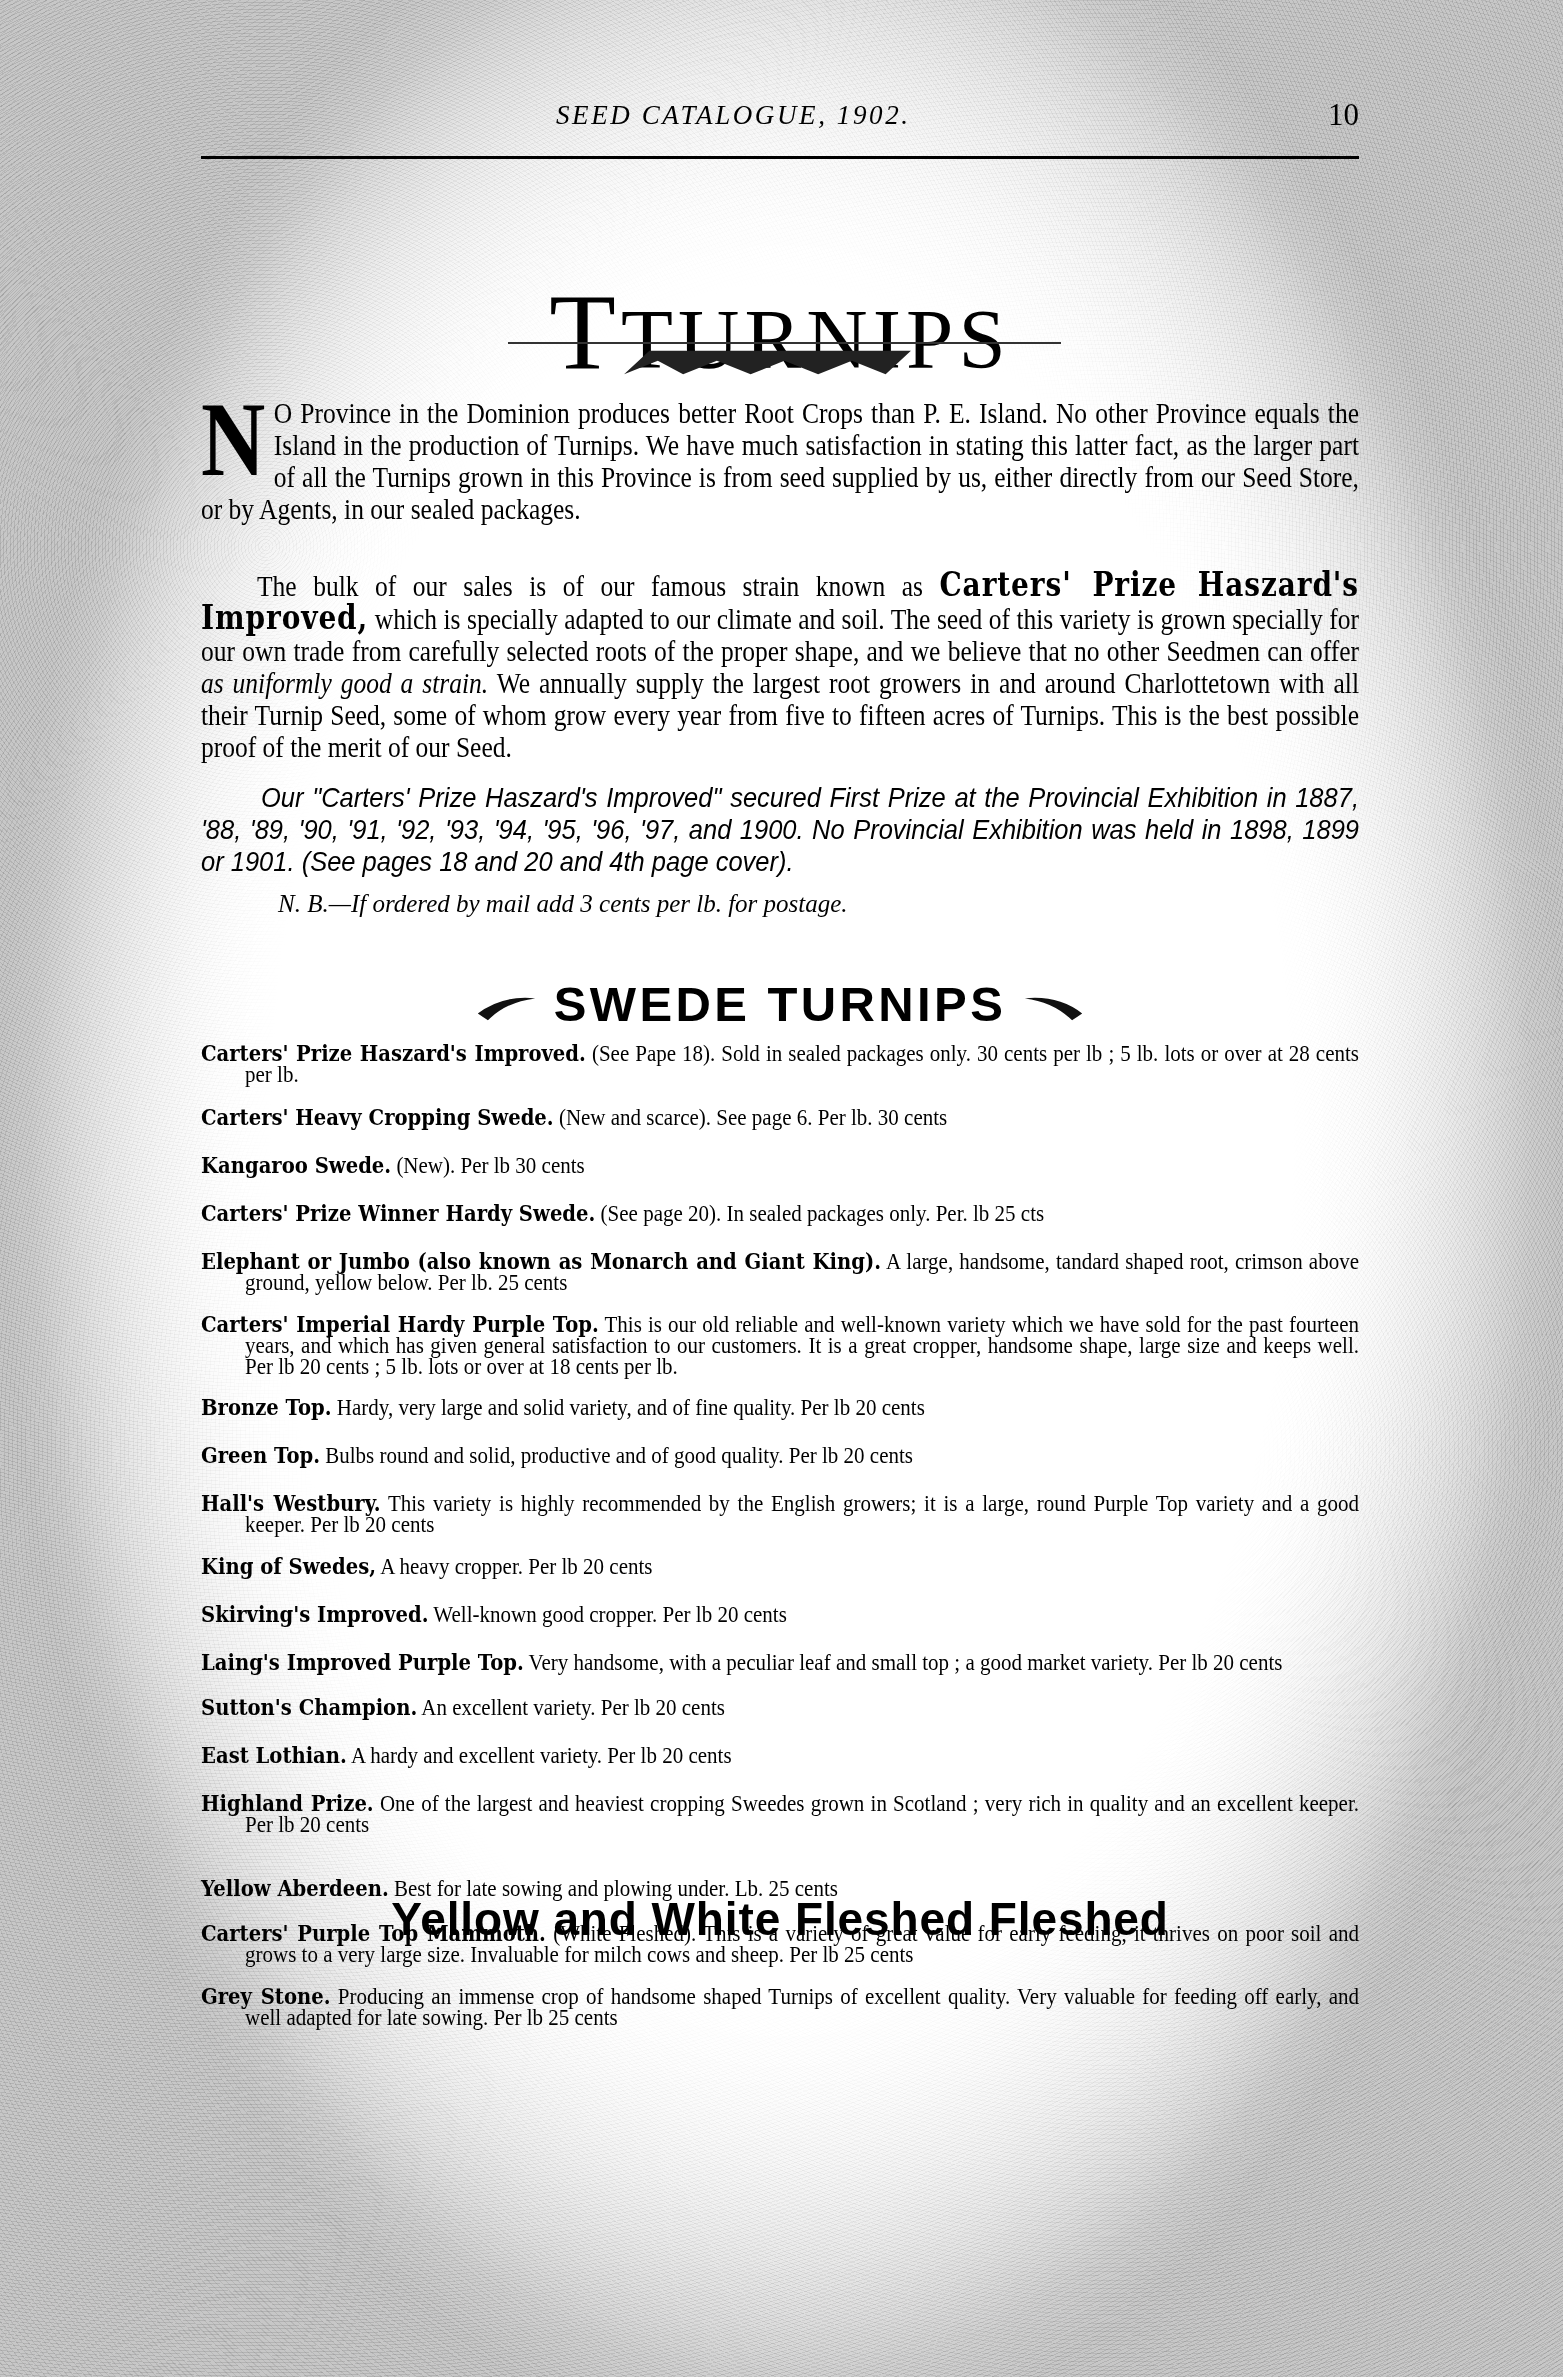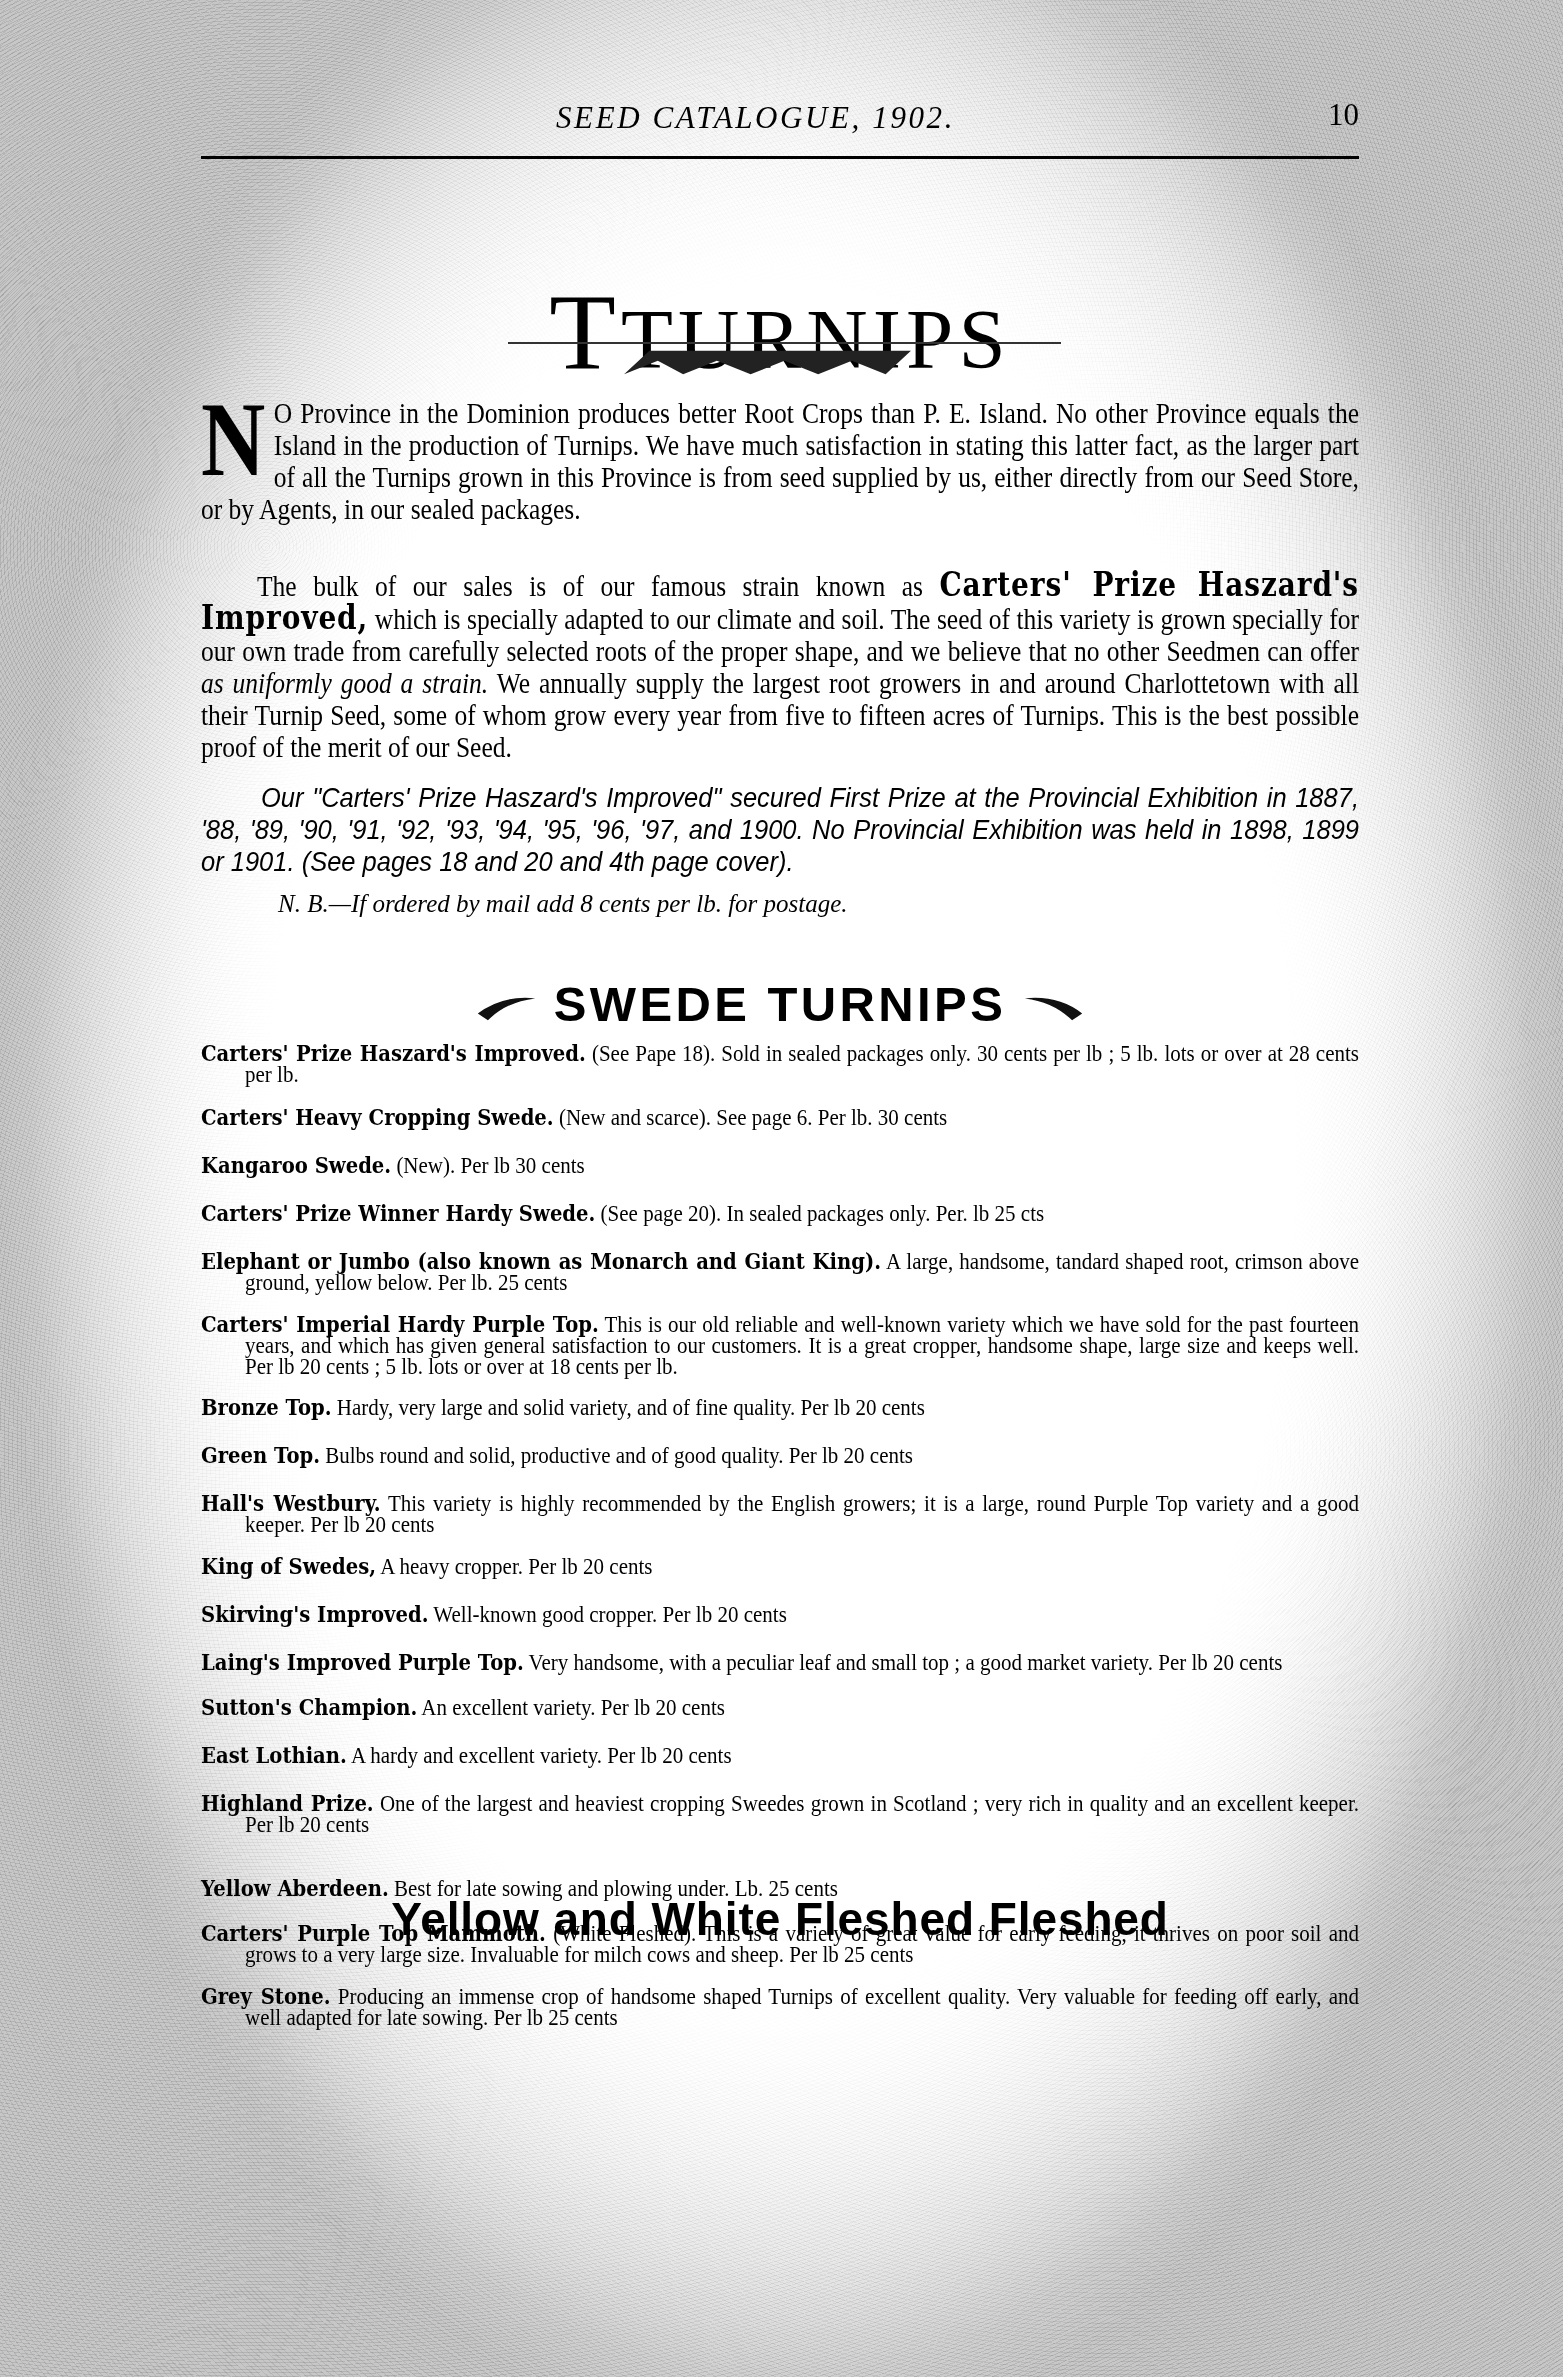--- a/index.html
+++ b/index.html
@@ -20,21 +20,21 @@
     -webkit-mask-image: radial-gradient(ellipse 50% 55% at 50% 48%, transparent 65%, #000 100%);
             mask-image: radial-gradient(ellipse 50% 55% at 50% 48%, transparent 65%, #000 100%);
   }
   .page { position: absolute; left: 201px; top: 0; width: 1158px; }
 
   .running-head {
     position: absolute; top: 100px; left: 0; width: 1158px; height: 34px;
   }
   .running-head .title {
     position: absolute; left: 355px; top: 0;
-    font-style: italic; font-size: 31px; letter-spacing: 2.6px;
+    font-style: italic; font-size: 27px; letter-spacing: 2.6px;
   }
   .running-head .pageno {
     position: absolute; right: 0; top: -3.4px; font-size: 31px;
   }
   .head-rule {
     position: absolute; top: 156px; left: 0; width: 1158px; height: 2.6px; background: #000;
   }
 
   .main-title {
     position: absolute; top: 204px; left: 0; width: 1158px; text-align: center;
@@ -111,21 +111,21 @@
 
   <div class="para intro">
     <span class="dropcap">N</span><span>O Province in the Dominion produces better Root Crops than P. E. Island. No other Province equals the Island in the production of Turnips. We have much satisfaction in stating this latter fact, as the larger part of all the Turnips grown in this Province is from seed supplied by us, either directly from our Seed Store, or by Agents, in our sealed packages.</span>
   </div>
 
   <div class="para bulk">
     <span>The bulk of our sales is of our famous strain known as </span><span class="bold-name">Carters' Prize Haszard's Improved,</span><span> which is specially adapted to our climate and soil. The seed of this variety is grown specially for our own trade from carefully selected roots of the proper shape, and we believe that no other Seedmen can offer </span><span class="it">as uniformly good a strain.</span><span> We annually supply the largest root growers in and around Charlottetown with all their Turnip Seed, some of whom grow every year from five to fifteen acres of Turnips. This is the best possible proof of the merit of our Seed.</span>
   </div>
 
   <div class="prize">Our "Carters' Prize Haszard's Improved" secured First Prize at the Provincial Exhibition in 1887, '88, '89, '90, '91, '92, '93, '94, '95, '96, '97, and 1900. No Provincial Exhibition was held in 1898, 1899 or 1901. (See pages 18 and 20 and 4th page cover).</div>
-  <div class="nb">N. B.—If ordered by mail add 8 cents per lb. for postage.</div>
+  <div class="nb">N. B.—If ordered by mail add 3 cents per lb. for postage.</div>
 
   <div class="section-head swede-head">
     <svg class="swash" viewBox="0 0 72 32">
         <path d="M2 22 Q30 0 70 4 Q36 8 14 30 Z" fill="#111"></path>
       </svg>
     <span>SWEDE TURNIPS</span>
     <svg class="swash" viewBox="0 0 72 32">
         <path d="M70 22 Q42 0 2 4 Q36 8 58 30 Z" fill="#111"></path>
       </svg>
   </div>

